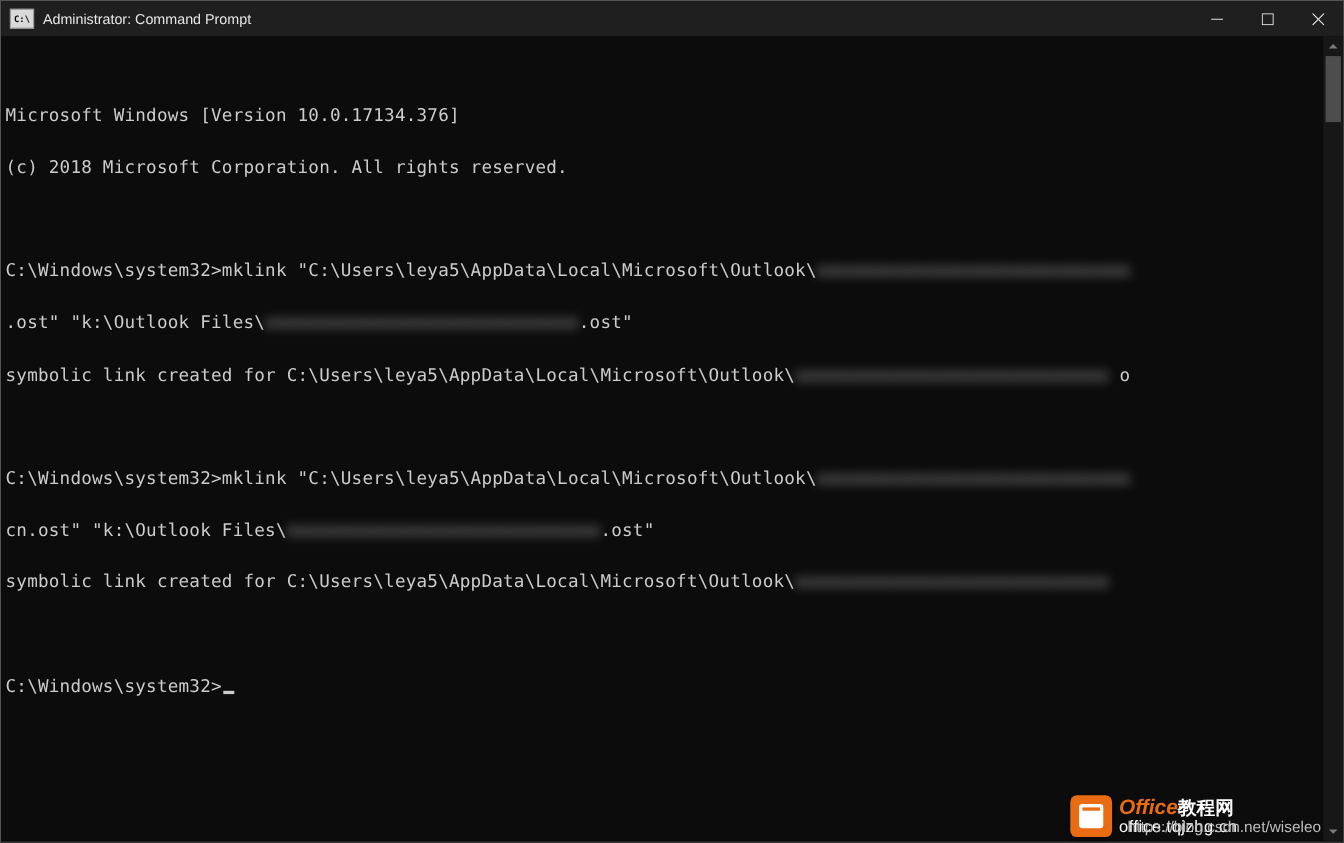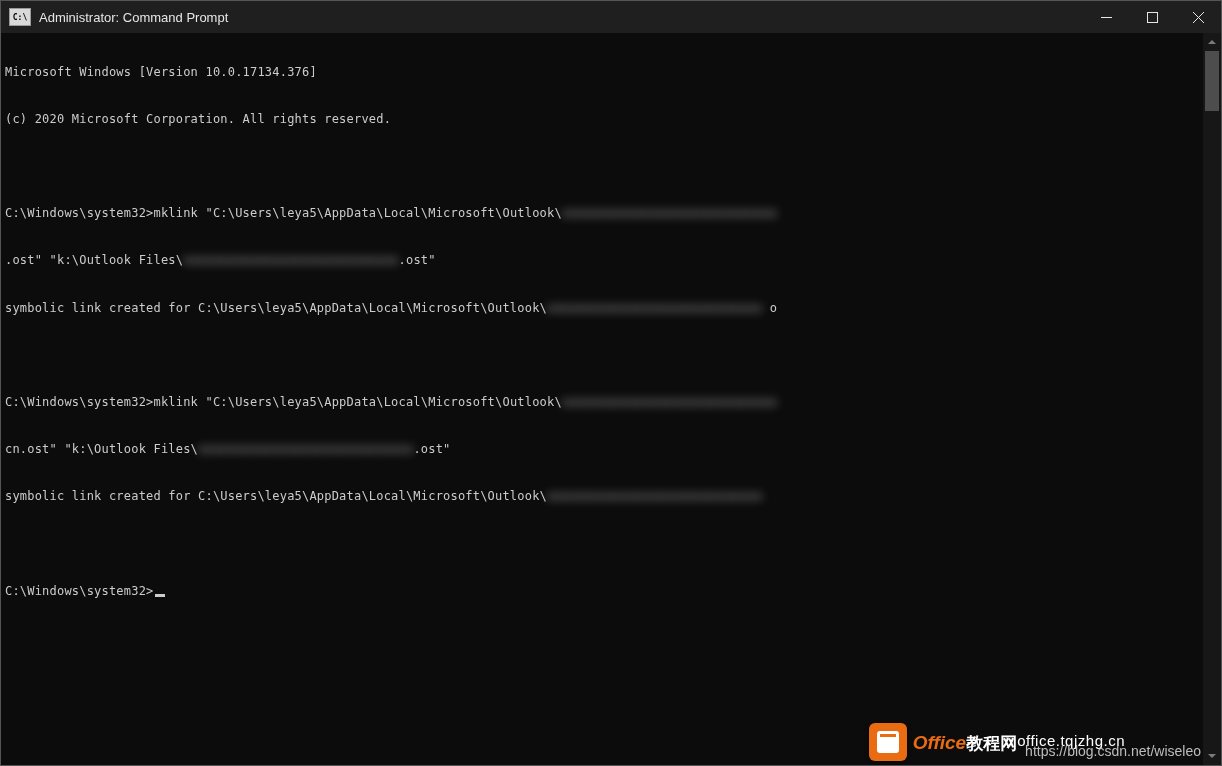--- a/index.html
+++ b/index.html
@@ -27,23 +27,24 @@
     color: #e6e6e6;
   }
   .win-btn svg { width: 11px; height: 11px; stroke: #e6e6e6; stroke-width: 1; fill: none; }
 
   .client {
     flex: 1 1 auto; display: flex; background: #0c0c0c; position: relative;
   }
   .terminal {
     flex: 1 1 auto; padding: 4px 2px 4px 4px;
     font-family: Consolas, "SimSun", monospace;
-    font-size: 12px; line-height: 23.6px; color: #cccccc;
+    font-size: 16px; line-height: 23.6px; color: #cccccc;
     white-space: pre; overflow: hidden;
     letter-spacing: 0.2px;
+    margin-top: 32px;
   }
   .terminal .line { display: block; white-space: pre; }
   .blur {
     display: inline-block; filter: blur(5px); color: #bfbfbf;
   }
   .cursor {
     display: inline-block; width: 10px; height: 3px; background: #cccccc;
     vertical-align: -2px; margin-left: 1px;
   }
   .scrollbar {
@@ -75,21 +76,21 @@
     display: flex; align-items: center; justify-content: center;
     box-shadow: 0 1px 4px rgba(0,0,0,0.5);
   }
   .wm-logo .sq-inner {
     width: 22px; height: 22px; background: #fff; border-radius: 3px; position: relative;
   }
   .wm-logo .sq-inner::before {
     content: ""; position: absolute; left: 3px; top: 3px; width: 16px; height: 10px;
     border-top: 3px solid #e96b12;
   }
-  .wm-text { display: flex; flex-direction: row; line-height: 1; }
+  .wm-text { display: flex; flex-direction: column; line-height: 1; }
   .wm-text .t1 { color: #e96b12; font-weight: bold; font-size: 19px; font-style: italic; }
   .wm-text .t2 { color: #ffffff; font-size: 15px; letter-spacing: 0.5px; }
 </style>
 </head>
 <body>
 
 <div class="window">
 
   <div class="titlebar">
     <div class="icon-box">
@@ -110,21 +111,21 @@
     <div class="win-btn close">
       <svg viewBox="0 0 11 11">
           <path d="M0 0 L11 11 M11 0 L0 11"></path>
         </svg>
     </div>
   </div>
 
   <div class="client">
     <div class="terminal">
 <span class="line"><span>Microsoft Windows [Version 10.0.17134.376]</span></span>
-<span class="line"><span>(c) 2020 Microsoft Corporation. All rights reserved.</span></span>
+<span class="line"><span>(c) 2018 Microsoft Corporation. All rights reserved.</span></span>
 <span class="line"> </span>
 <span class="line"><span>C:\Windows\system32&gt;</span><span>mklink "C:\Users\leya5\AppData\Local\Microsoft\Outlook\</span><span class="blur">xxxxxxxxxxxxxxxxxxxxxxxxxxxxx</span></span>
 <span class="line"><span>.ost" "k:\Outlook Files\</span><span class="blur">xxxxxxxxxxxxxxxxxxxxxxxxxxxxx</span><span>.ost"</span></span>
 <span class="line"><span>symbolic link created for C:\Users\leya5\AppData\Local\Microsoft\Outlook\</span><span class="blur">xxxxxxxxxxxxxxxxxxxxxxxxxxxxx</span><span> o</span></span>
 <span class="line"> </span>
 <span class="line"><span>C:\Windows\system32&gt;</span><span>mklink "C:\Users\leya5\AppData\Local\Microsoft\Outlook\</span><span class="blur">xxxxxxxxxxxxxxxxxxxxxxxxxxxxx</span><span></span></span>
 <span class="line"><span>cn.ost" "k:\Outlook Files\</span><span class="blur">xxxxxxxxxxxxxxxxxxxxxxxxxxxxx</span><span>.ost"</span></span>
 <span class="line"><span>symbolic link created for C:\Users\leya5\AppData\Local\Microsoft\Outlook\</span><span class="blur">xxxxxxxxxxxxxxxxxxxxxxxxxxxxx</span><span></span></span>
 <span class="line"> </span>
 <span class="line"><span>C:\Windows\system32&gt;</span><span class="cursor"></span></span>

